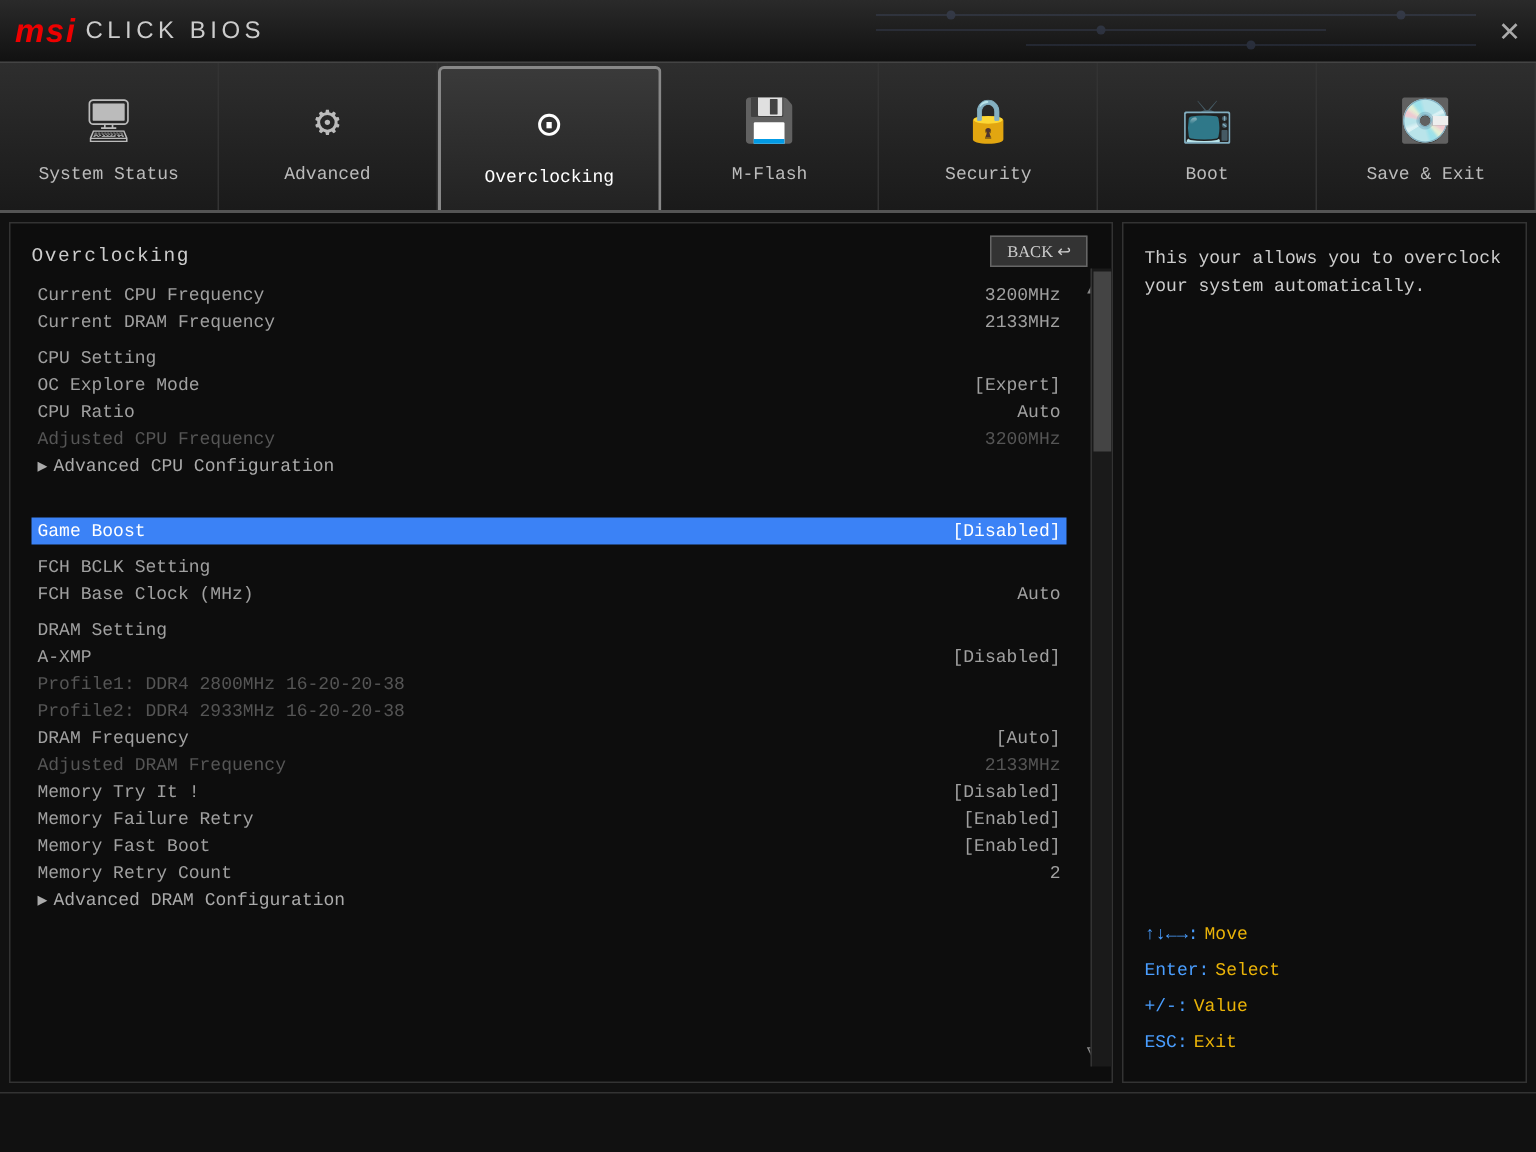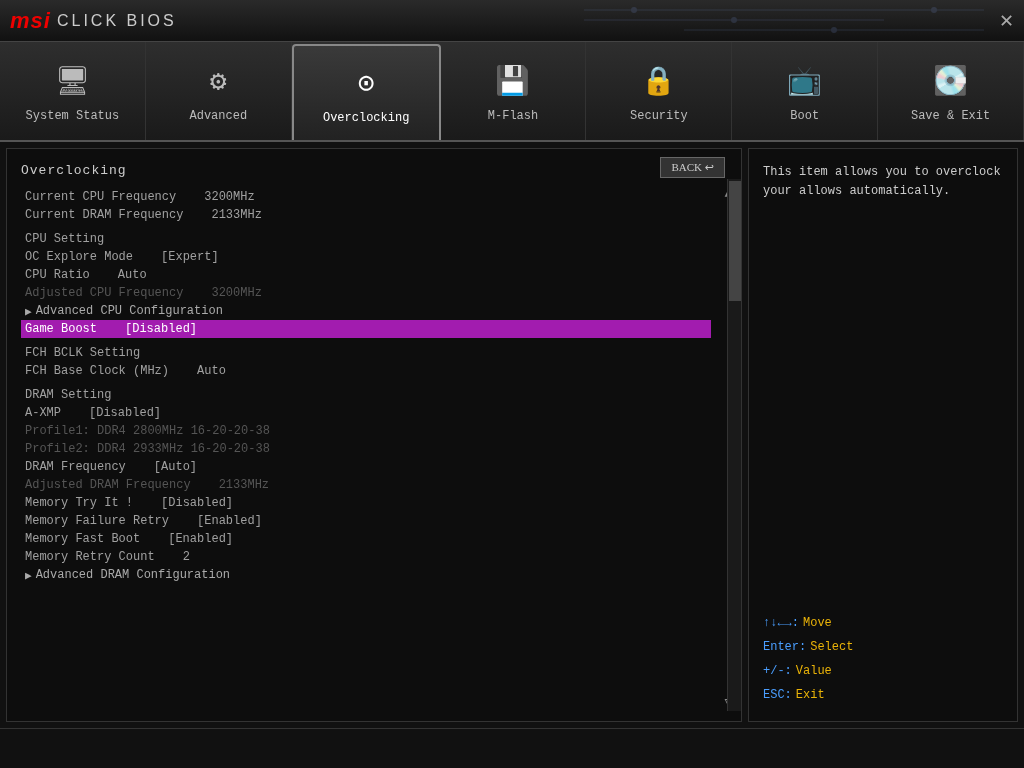--- a/index.html
+++ b/index.html
@@ -152,36 +152,37 @@
     }
 
     
     #settings-list {
       padding: 0 30px 0 14px;
       overflow: hidden;
     }
 
     .setting-row {
       display: flex;
-      justify-content: flex-start;
+      justify-content: space-between;
       padding: 2px 4px;
       font-size: 12px;
       color: #a0a0a0;
       min-height: 18px;
       align-items: center;
       gap: 28px;
     }
     .setting-row.section-header {
       color: #888;
       padding-top: 8px;
       font-size: 12px;
     }
     .setting-row.highlighted {
-      background: #a21caf;
+      background: #3b82f6;
       color: #fff;
+      margin-top: 25px;
     }
     .setting-row .label { color: #a0a0a0; }
     .setting-row.highlighted .label { color: #fff; }
     .setting-row .value { color: #a0a0a0; }
     .setting-row.highlighted .value { color: #fff; }
     .setting-row.disabled-text .label,
     .setting-row.disabled-text .value { color: #555; }
 
     .arrow-item {
       display: flex;
@@ -404,21 +405,21 @@
           <span class="label">Advanced DRAM Configuration</span>
         </div>
       </div>
     <div id="scroll-down">▽</div>
     <div id="scrollbar">
       <div id="scrollbar-thumb"></div>
     </div>
   </div>
 
   <div id="right-panel">
-    <div id="help-text">This item allows you to overclock your allows automatically.</div>
+    <div id="help-text">This your allows you to overclock your system automatically.</div>
     <div id="keyboard-hints">
         <div class="hint-row">
           <span class="hint-key">↑↓←→:</span>
           <span class="hint-desc">Move</span>
         </div>
         <div class="hint-row">
           <span class="hint-key">Enter:</span>
           <span class="hint-desc">Select</span>
         </div>
         <div class="hint-row">

